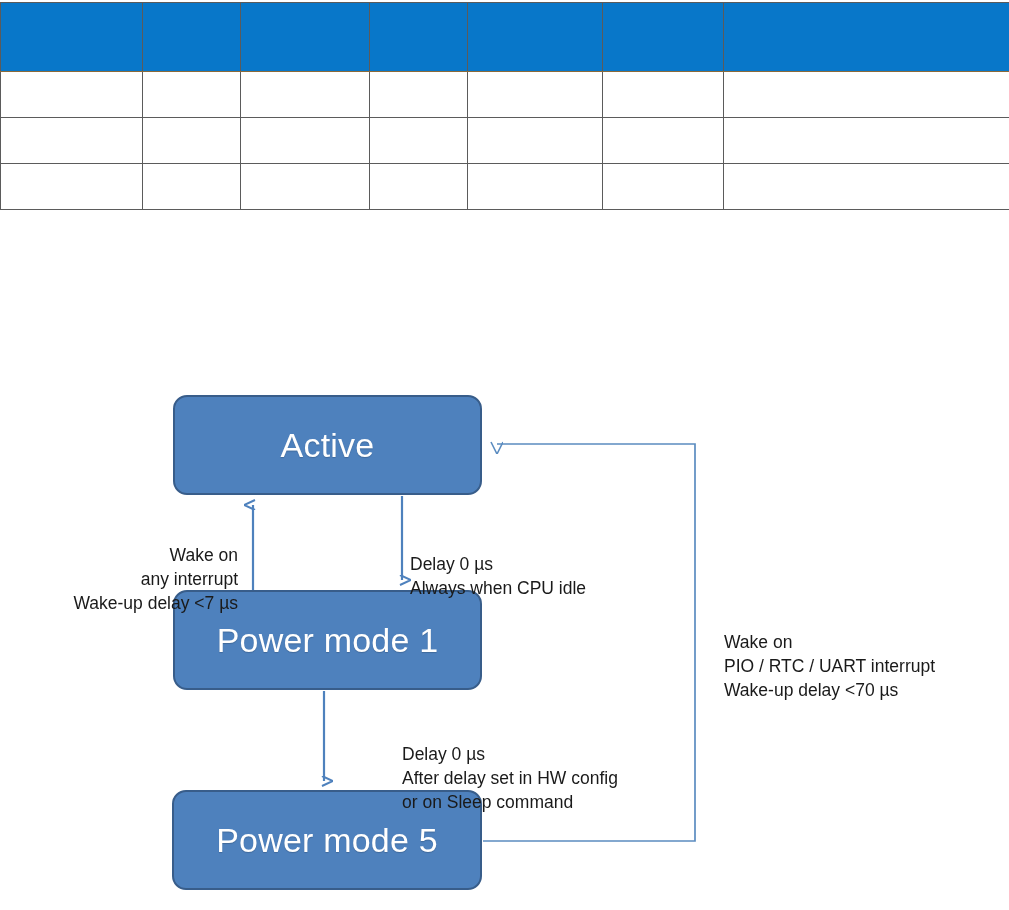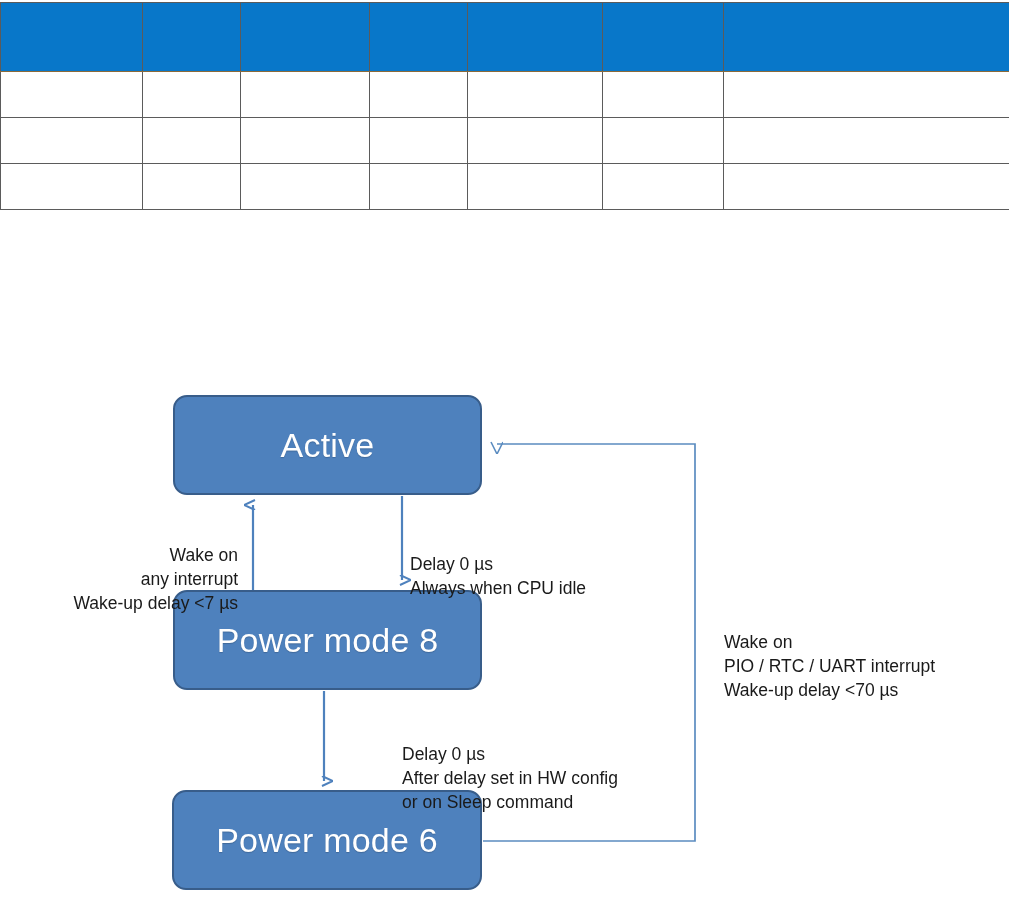--- a/index.html
+++ b/index.html
@@ -185,23 +185,23 @@
 
     <line x1="402" y1="496" x2="402" y2="580" stroke="#4e81bd" stroke-width="2.2" marker-end="url(#arrow-down)"></line>
 
     <line x1="324" y1="691" x2="324" y2="781" stroke="#4e81bd" stroke-width="2.2" marker-end="url(#arrow-down)"></line>
 
     <path d="M483,841 L695,841 L695,444 L497,444" fill="none" stroke="#5b8cc0" stroke-width="1.7" marker-end="url(#arrow-left)"></path>
   </svg>
 
   <div class="state-box hit" id="box-active">Active</div>
 
-  <div class="state-box hit" id="box-power-1">Power mode 8</div>
-
-  <div class="state-box hit" id="box-power-2">Power mode 6</div>
+  <div class="state-box hit" id="box-power-1">Power mode 1</div>
+
+  <div class="state-box hit" id="box-power-2">Power mode 5</div>
 
   <div class="edge-label hit" id="label-wake-pm1">Wake on
 any interrupt
 Wake-up delay &lt;7 µs</div>
 
   <div class="edge-label hit" id="label-active-to-pm1">Delay 0 µs
 Always when CPU idle</div>
 
   <div class="edge-label hit" id="label-pm1-to-pm2">Delay 0 µs
 After delay set in HW config

